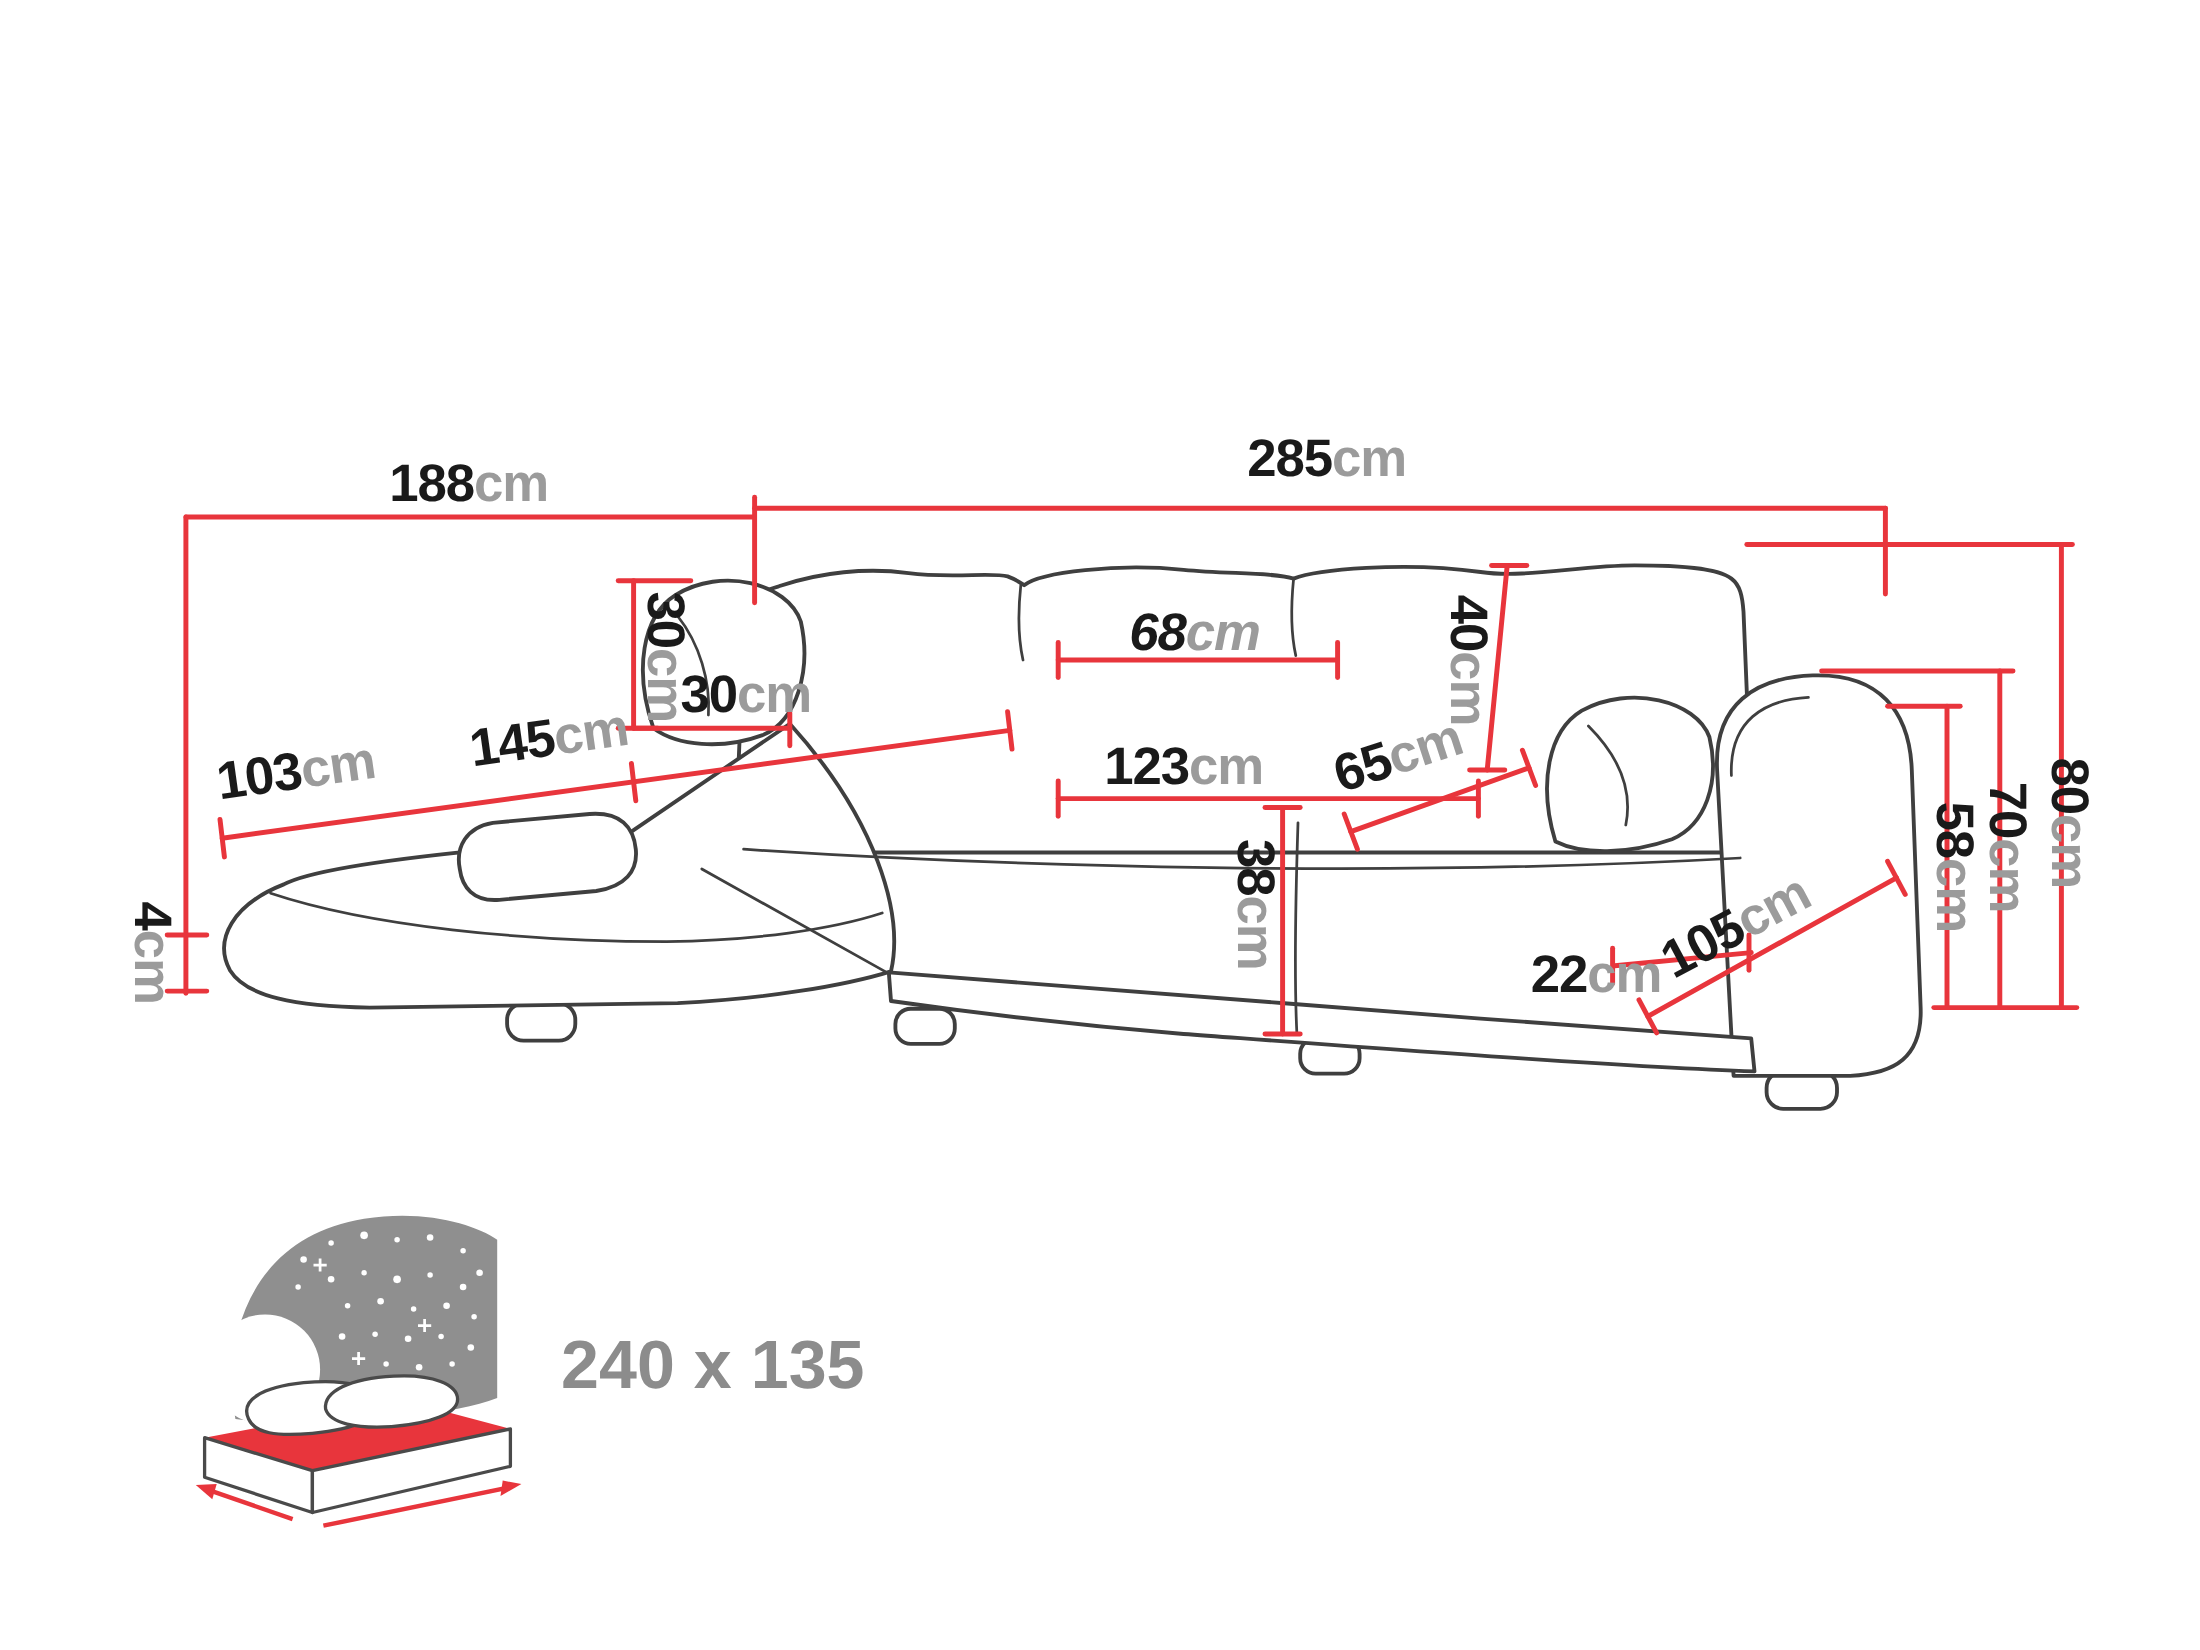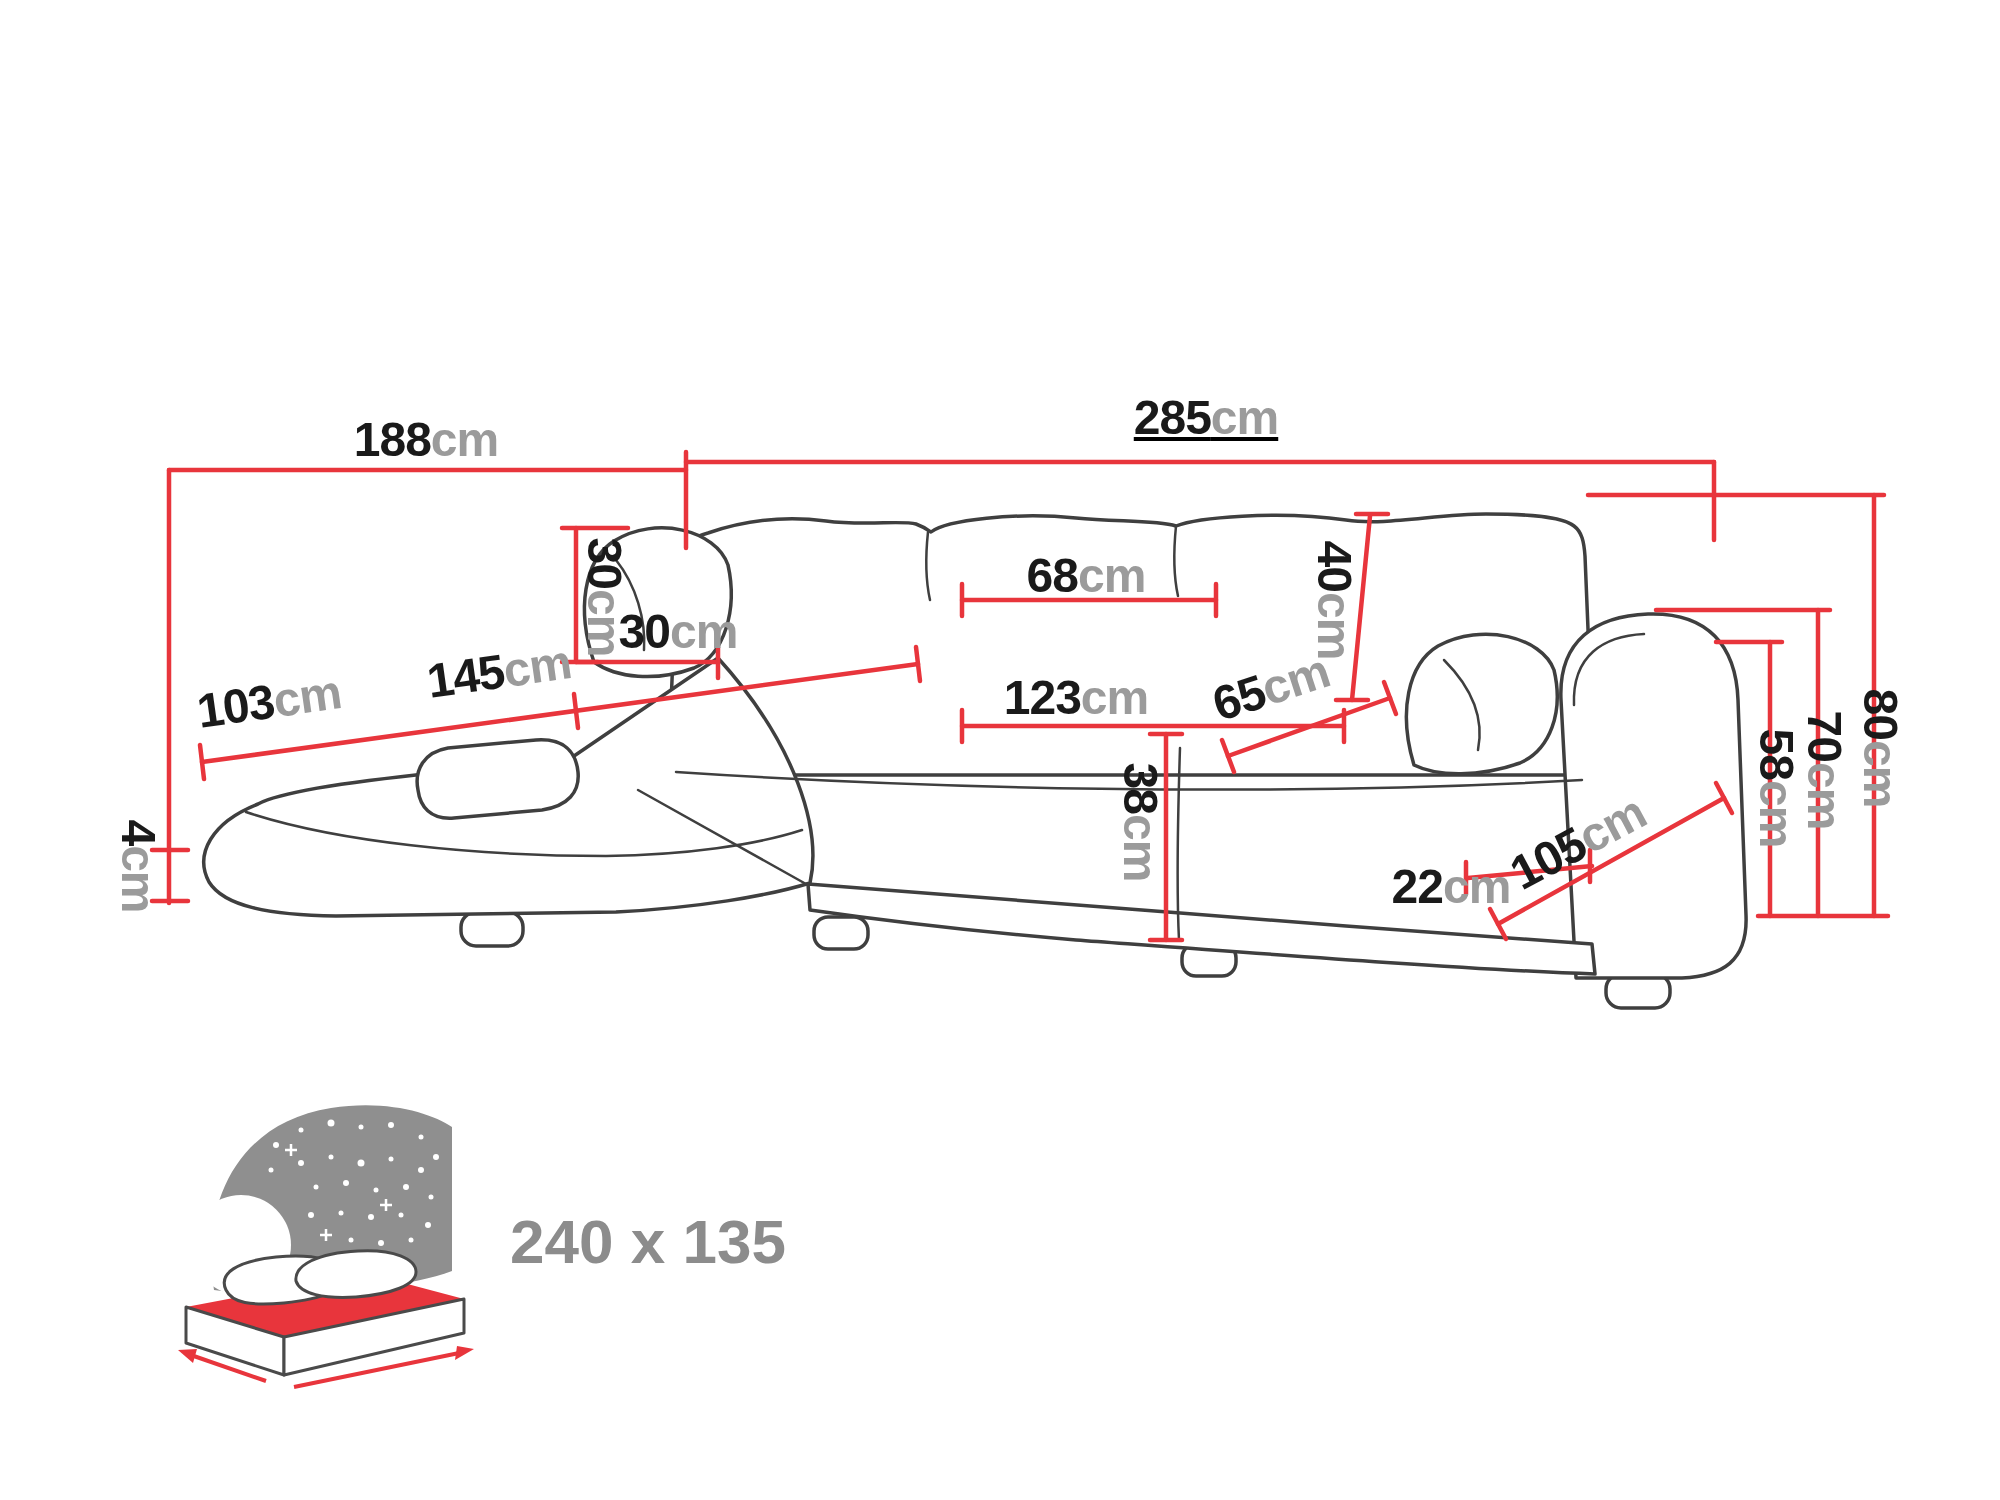--- a/index.html
+++ b/index.html
@@ -199,30 +199,30 @@
       <polygon points="12,275 31,274 27,288" stroke="none"></polygon>
       <path fill="none" d="M 128,312 L 298,277"></path>
       <polygon points="308,274 291,271 289,285" stroke="none"></polygon>
     </g>
   </g>
 </svg>
 
   <div class="dim" style="left:410px;top:440px;">
     <span class="num">188</span><span class="unit">cm</span>
   </div>
-  <div class="dim" style="left:1190px;top:418px;text-decoration:underline;">
+  <div class="dim" style="left:1190px;top:418px;">
     <span class="num">285</span><span class="unit">cm</span>
   </div>
   <div class="dim" style="left:588px;top:597px;transform:translate(-50%,-50%) rotate(90deg);">
     <span class="num">30</span><span class="unit">cm</span>
   </div>
   <div class="dim" style="left:662px;top:632px;">
     <span class="num">30</span><span class="unit">cm</span>
   </div>
-  <div class="dim" style="left:1070px;top:576px;">
+  <div class="dim" style="left:1070px;top:576px;font-style:italic;">
     <span class="num">68</span><span class="unit">cm</span>
   </div>
   <div class="dim" style="left:1318px;top:600px;transform:translate(-50%,-50%) rotate(90deg);">
     <span class="num">40</span><span class="unit">cm</span>
   </div>
   <div class="dim" style="left:253px;top:702px;transform:translate(-50%,-50%) rotate(-8deg);">
     <span class="num">103</span><span class="unit">cm</span>
   </div>
   <div class="dim" style="left:483px;top:672px;transform:translate(-50%,-50%) rotate(-8deg);">
     <span class="num">145</span><span class="unit">cm</span>

